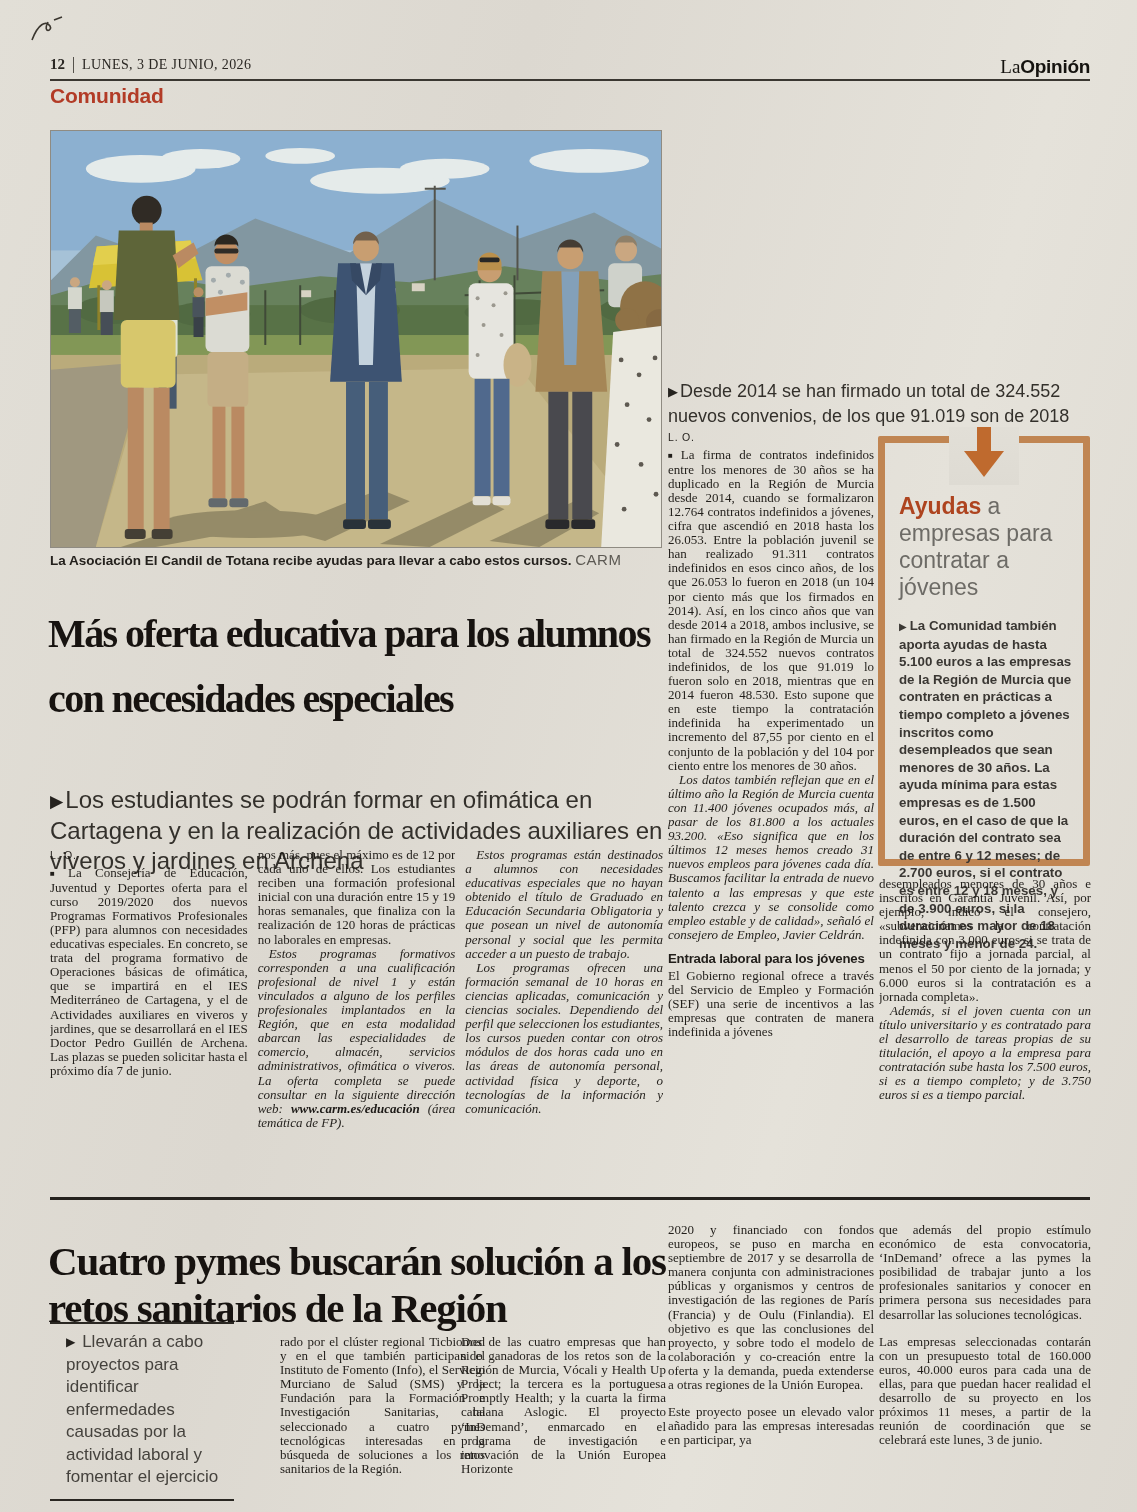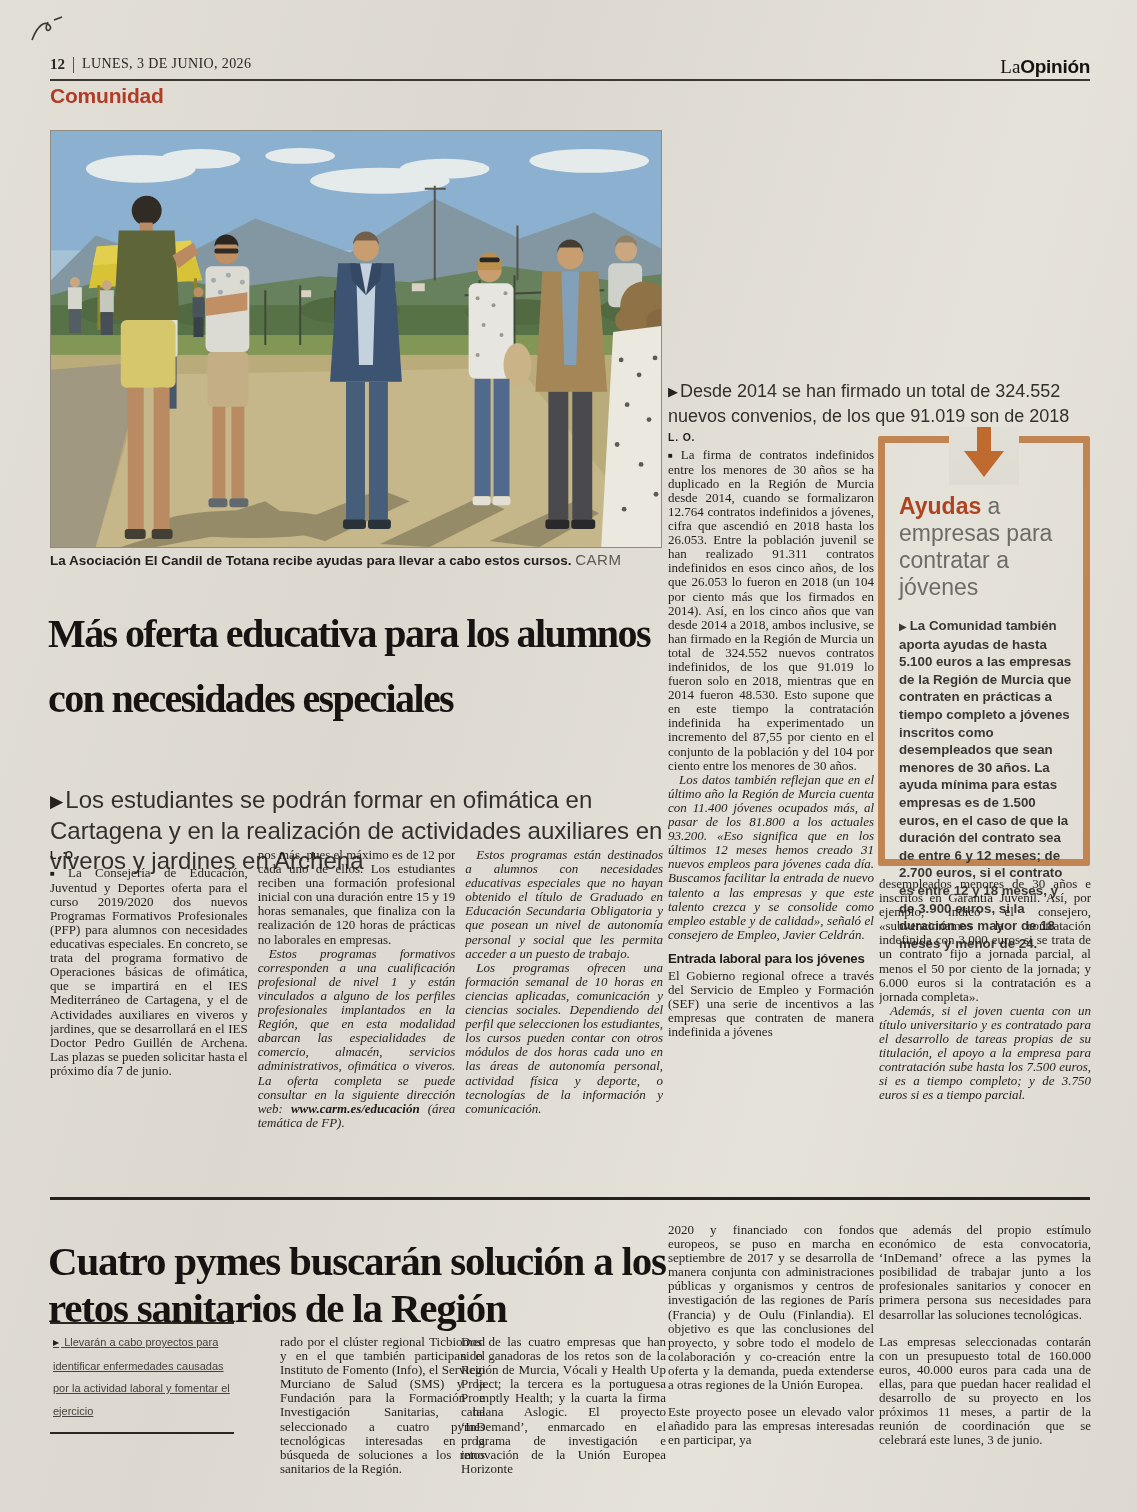--- a/index.html
+++ b/index.html
@@ -3,21 +3,21 @@
 <meta charset="utf-8">
 <style>
   html,body{margin:0;padding:0;}
   body{background:#b9b5ac;font-family:"Liberation Serif","DejaVu Serif",serif;}
   .page{position:relative;width:1137px;height:1512px;margin:0 auto;overflow:hidden;
         background:linear-gradient(105deg,#e2dfd7 0%,#dcd8d0 35%,#e5e2da 70%,#ddd9d1 100%);
         color:#211e1a;}
   .abs{position:absolute;}
 
   
-  .hdr-left{left:50px;top:56px;font-size:14px;color:#2a2723;display:flex;align-items:flex-start;gap:8px;}
+  .hdr-left{left:50px;top:56px;font-size:14px;color:#2a2723;display:flex;align-items:flex-end;gap:8px;}
   .hdr-num{font-weight:bold;font-size:15px;}
   .hdr-sep{width:1px;height:16px;background:#55524c;align-self:center;}
   .hdr-date{font-variant:small-caps;letter-spacing:.4px;font-size:14px;}
   .masthead{right:47px;top:56px;font-size:19px;color:#15130f;}
   .masthead b{font-family:"Liberation Sans","DejaVu Sans",sans-serif;font-weight:800;letter-spacing:-.3px;}
   .hdr-rule{left:50px;top:79px;width:1040px;height:2px;background:#3a3731;}
   .section{left:50px;top:84px;font-family:"Liberation Sans","DejaVu Sans",sans-serif;
            font-weight:800;font-size:21px;color:#b23b26;letter-spacing:-.2px;}
   .scribble{left:28px;top:14px;}
 
@@ -35,21 +35,21 @@
   .arrow-glyph{font-size:.72em;vertical-align:1px;margin-right:2px;color:#25221e;}
 
   .h-right{left:668px;top:139px;width:428px;font-weight:700;font-size:47px;line-height:52px;
            letter-spacing:-1.2px;color:#171310;}
   .dek-right{left:668px;top:379px;width:424px;font-size:18px;line-height:24px;}
 
   .h-bottom{left:48px;top:1211px;width:620px;font-weight:700;font-size:41px;line-height:47px;
             letter-spacing:-1.2px;color:#171310;}
 
   
-  .byline{font-family:"Liberation Sans","DejaVu Sans",sans-serif;font-weight:700;font-size:10.5px;
+  .byline{font-family:"Liberation Sans","DejaVu Sans",sans-serif;font-weight:400;font-size:10.5px;
           letter-spacing:.8px;color:#211e1a;margin-bottom:4px;}
   .col{font-size:13px;line-height:14.1px;text-align:justify;overflow:hidden;}
   .col p{margin:0;}
   .col p.ind{text-indent:11px;font-style:italic;}
   .sq{font-size:8px;vertical-align:1.5px;margin-right:3px;}
   .weblink{font-weight:700;color:#1c1916;text-decoration:none;}
   .minihead{font-family:"Liberation Sans","DejaVu Sans",sans-serif;font-weight:800;
             font-size:13.2px;letter-spacing:-.2px;margin:10px 0 3px 0;text-align:left;}
   .cols3{left:50px;top:848px;width:613px;height:348px;display:flex;gap:10px;}
   .cols3 .c{width:198px;}
@@ -68,21 +68,21 @@
             background:linear-gradient(#e2dfd7,#dedbd3);display:flex;justify-content:center;}
   .ay-title{font-family:"Liberation Sans","DejaVu Sans",sans-serif;font-size:23px;line-height:27px;color:#6d6b66;}
   .ay-title b{color:#ae441f;font-weight:800;}
   .ay-body{margin-top:16px;font-family:"Liberation Sans","DejaVu Sans",sans-serif;
            font-weight:700;font-size:13.3px;line-height:17.6px;color:#3a3733;text-align:left;}
   .ay-body .arr{color:#3a3733;font-size:10px;margin-right:3px;}
 
   
   .bcol1{left:50px;top:1322px;width:184px;}
   .b-rule{width:184px;height:2px;background:#2a2722;}
-  .dek-bottom{font-size:11px;line-height:22.5px;color:#45423d;margin:7px 0 10px 3px;text-decoration:underline;}
+  .dek-bottom{font-size:17px;line-height:22.5px;color:#45423d;margin:7px 0 10px 16px;}
   .bcol{font-size:13px;line-height:14.1px;text-align:justify;position:absolute;overflow:hidden;}
   .bcol2{left:256px;top:1322px;width:205px;height:180px;margin-left:24px;}
   .bcol3{left:461px;top:1322px;width:205px;height:180px;}
   .bcol4{left:668px;top:1210px;width:206px;height:292px;}
   .bcol5{left:879px;top:1210px;width:212px;height:292px;}
 </style>
 </head>
 <body>
 
 <div class="page">

